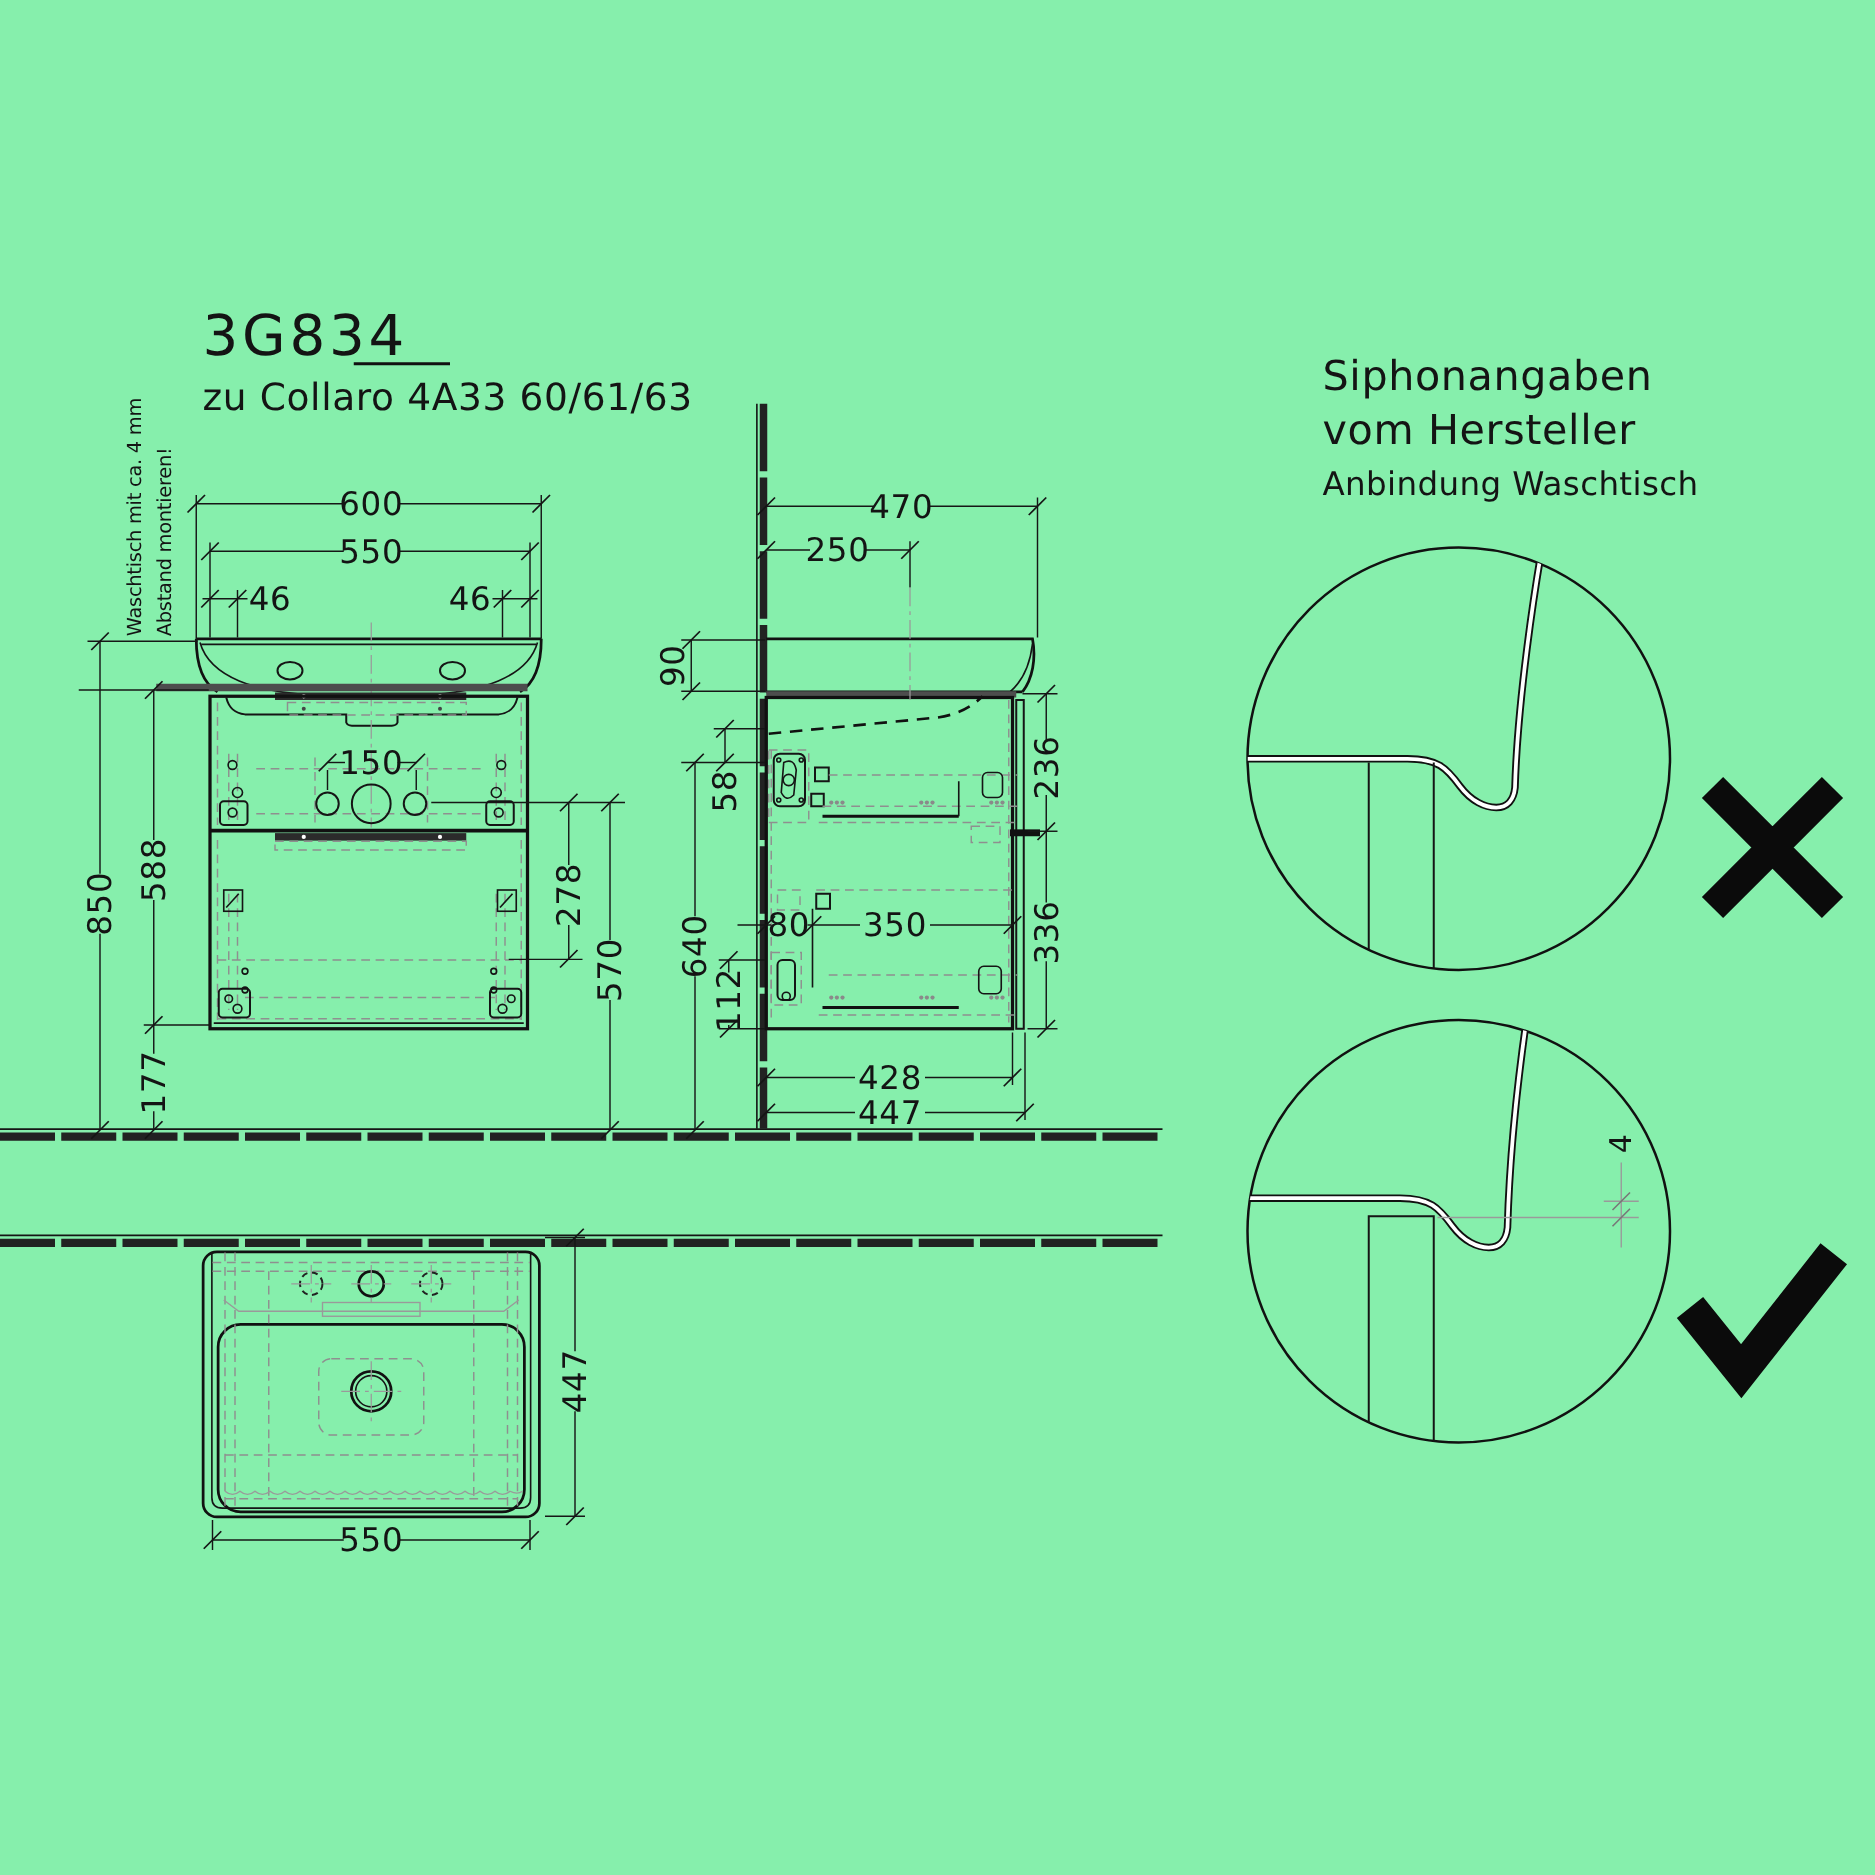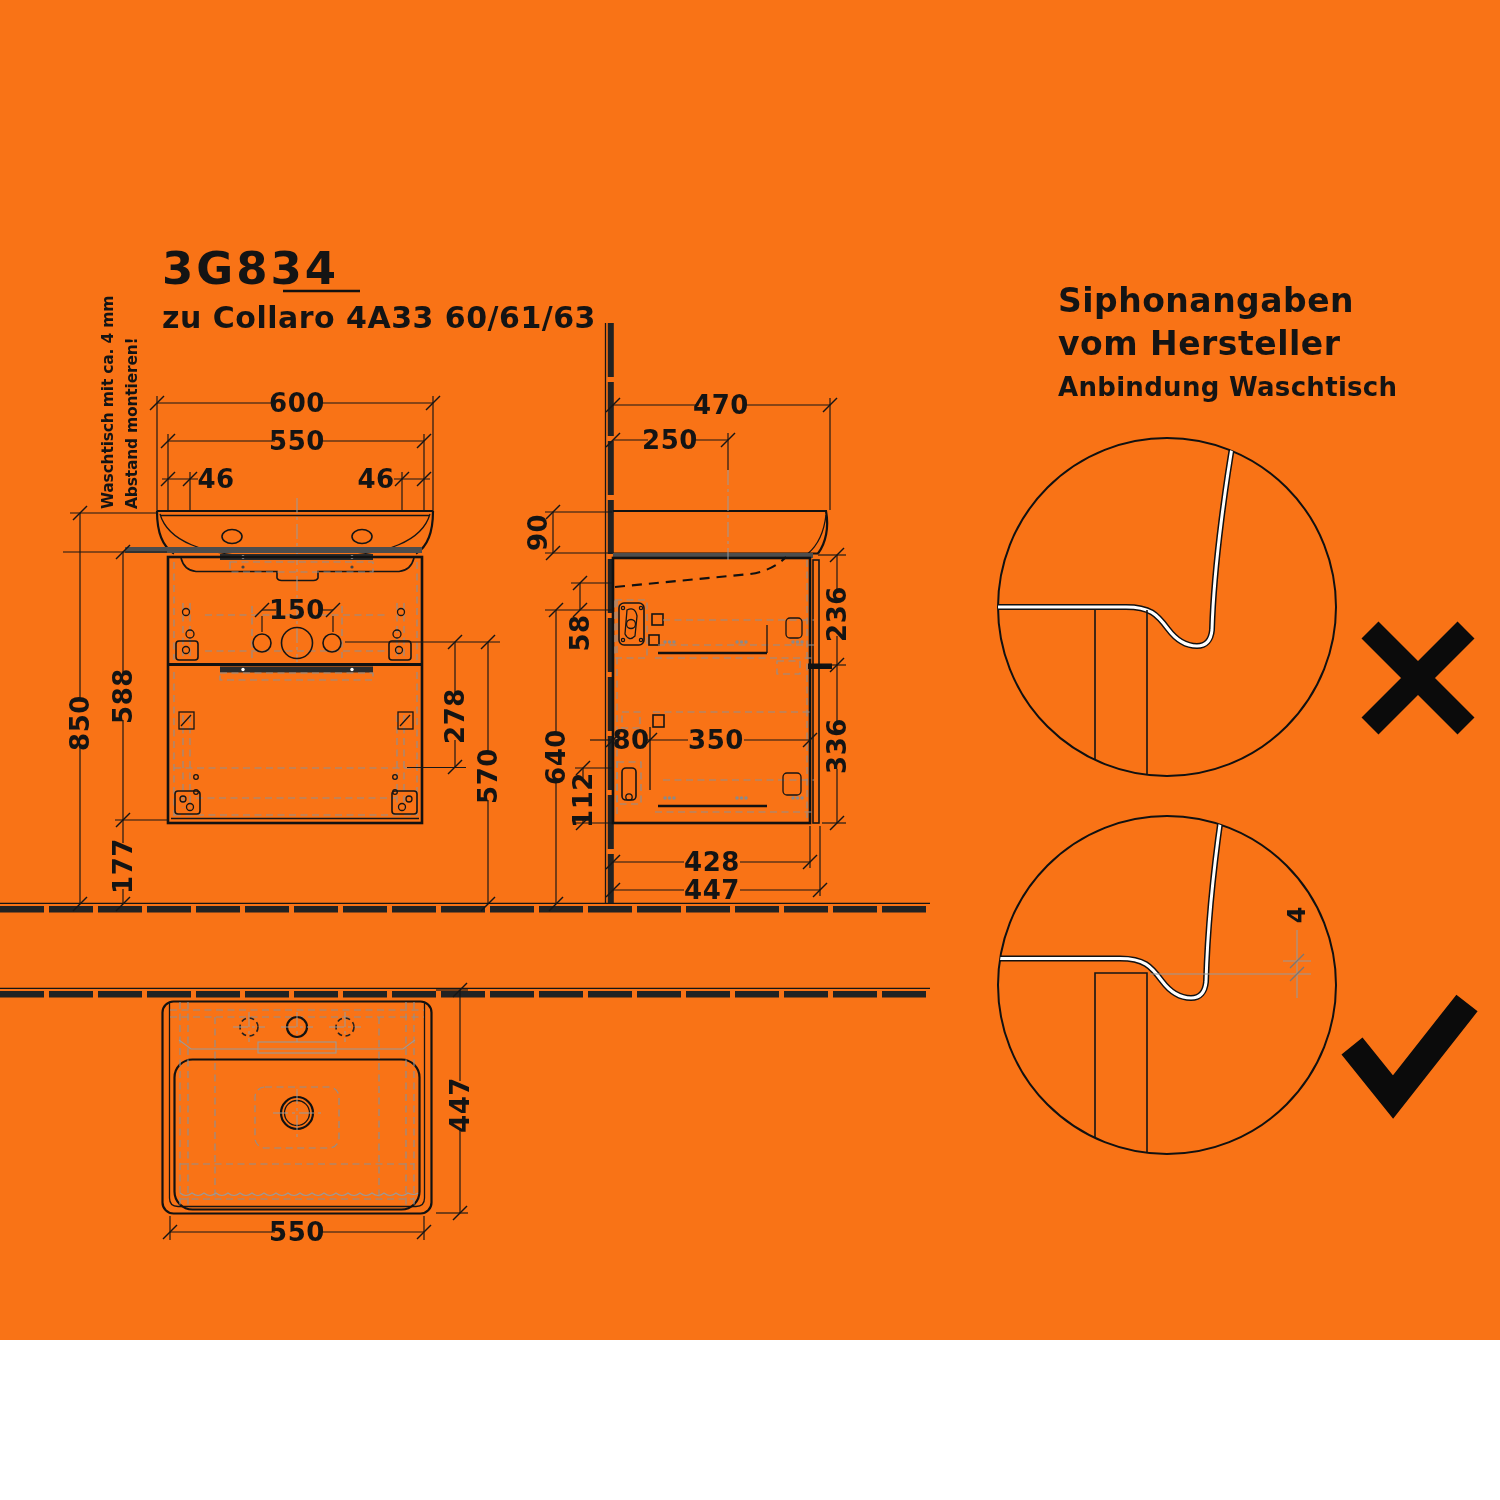--- a/index.html
+++ b/index.html
@@ -1,16 +1,16 @@
 <!DOCTYPE html>
 <html><head>
 <meta charset="utf-8">
 <style>
   html,body{margin:0;padding:0;background:#fff;}
-  .page{position:relative;width:1500px;height:1340px;background:#f97316;overflow:hidden;font-weight:bold;}
+  .page{position:relative;width:1500px;height:1500px;background:#86efac;overflow:hidden;}
   svg{position:absolute;left:0;top:0;}
   svg text{font-family:"DejaVu Sans","Liberation Sans",sans-serif;fill:#141414;}
   .s1{stroke:#151515;stroke-width:1.3;fill:none;}
   .s15{stroke:#151515;stroke-width:1.6;fill:none;}
   .s2{stroke:#111;stroke-width:2.2;fill:none;}
   .s3{stroke:#111;stroke-width:2.6;fill:none;}
   .dg{stroke:#8f8f8f;stroke-width:1.15;fill:none;stroke-dasharray:7 4.5;}
   .db{stroke:#111;stroke-width:2.1;fill:none;stroke-dasharray:10 7;}
   .cl{stroke:#9a9a9a;stroke-width:1;fill:none;stroke-dasharray:15 4 3 4;}
   .dim{stroke:#161616;stroke-width:1.15;fill:none;}

